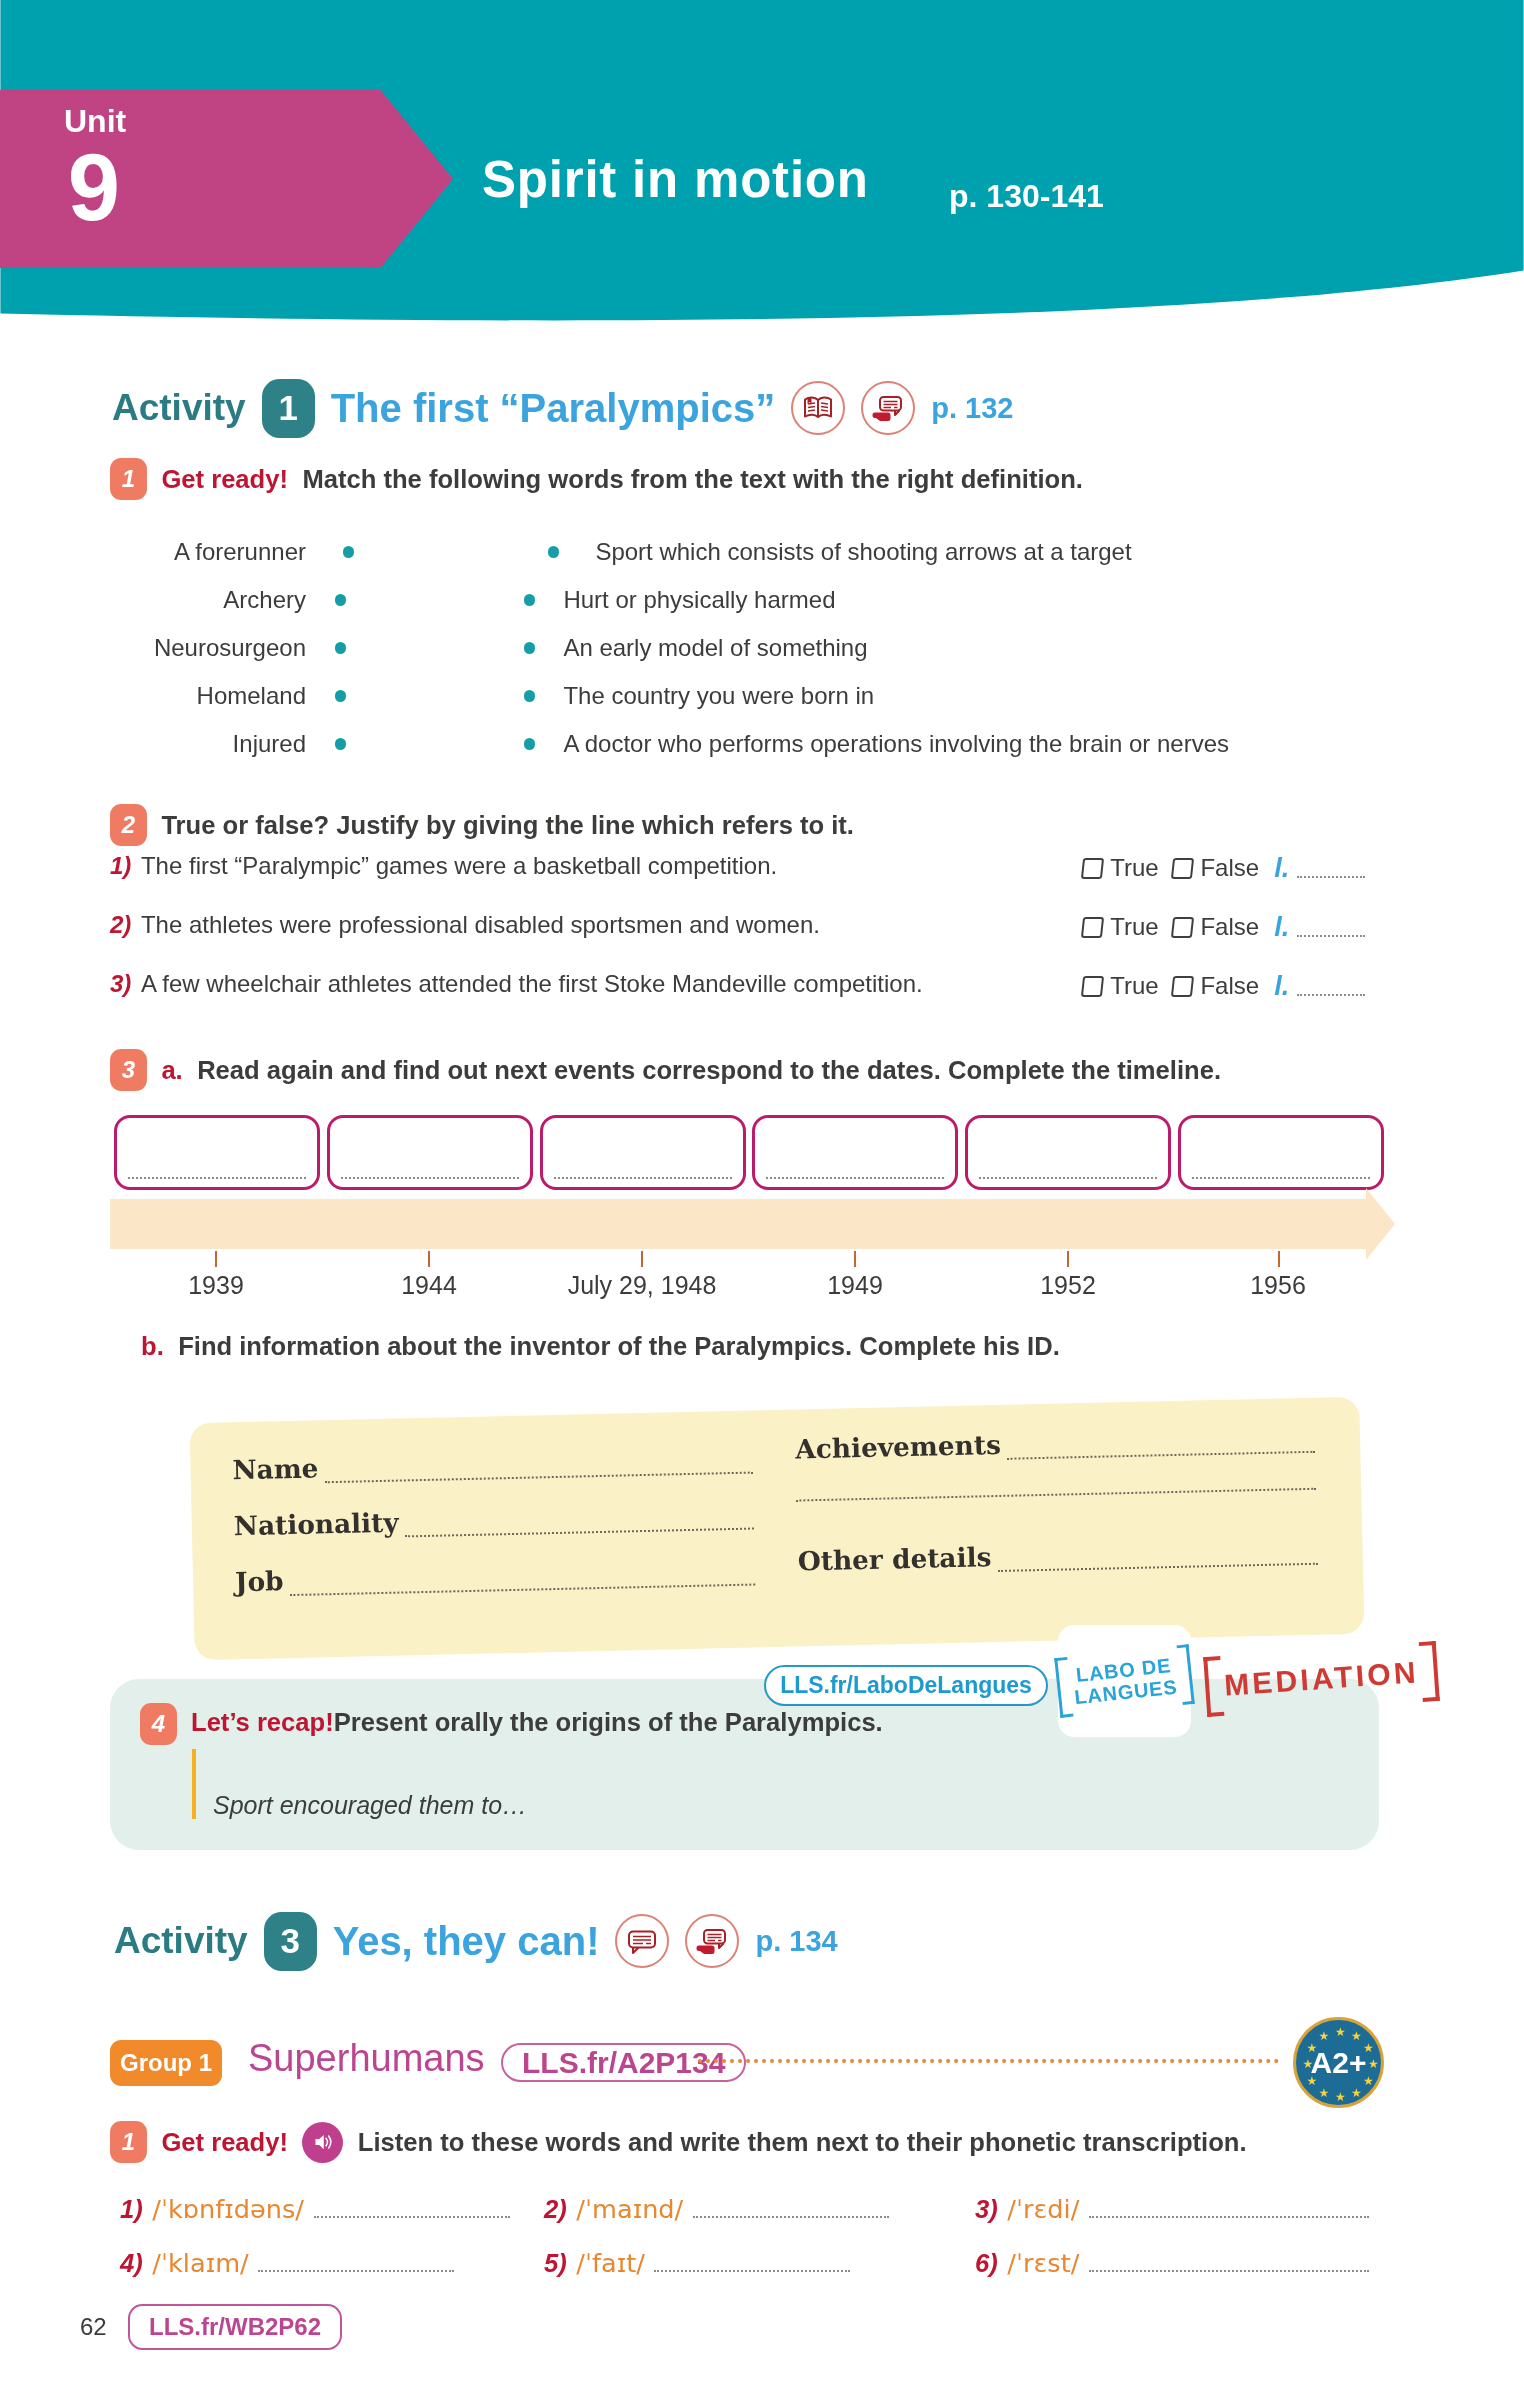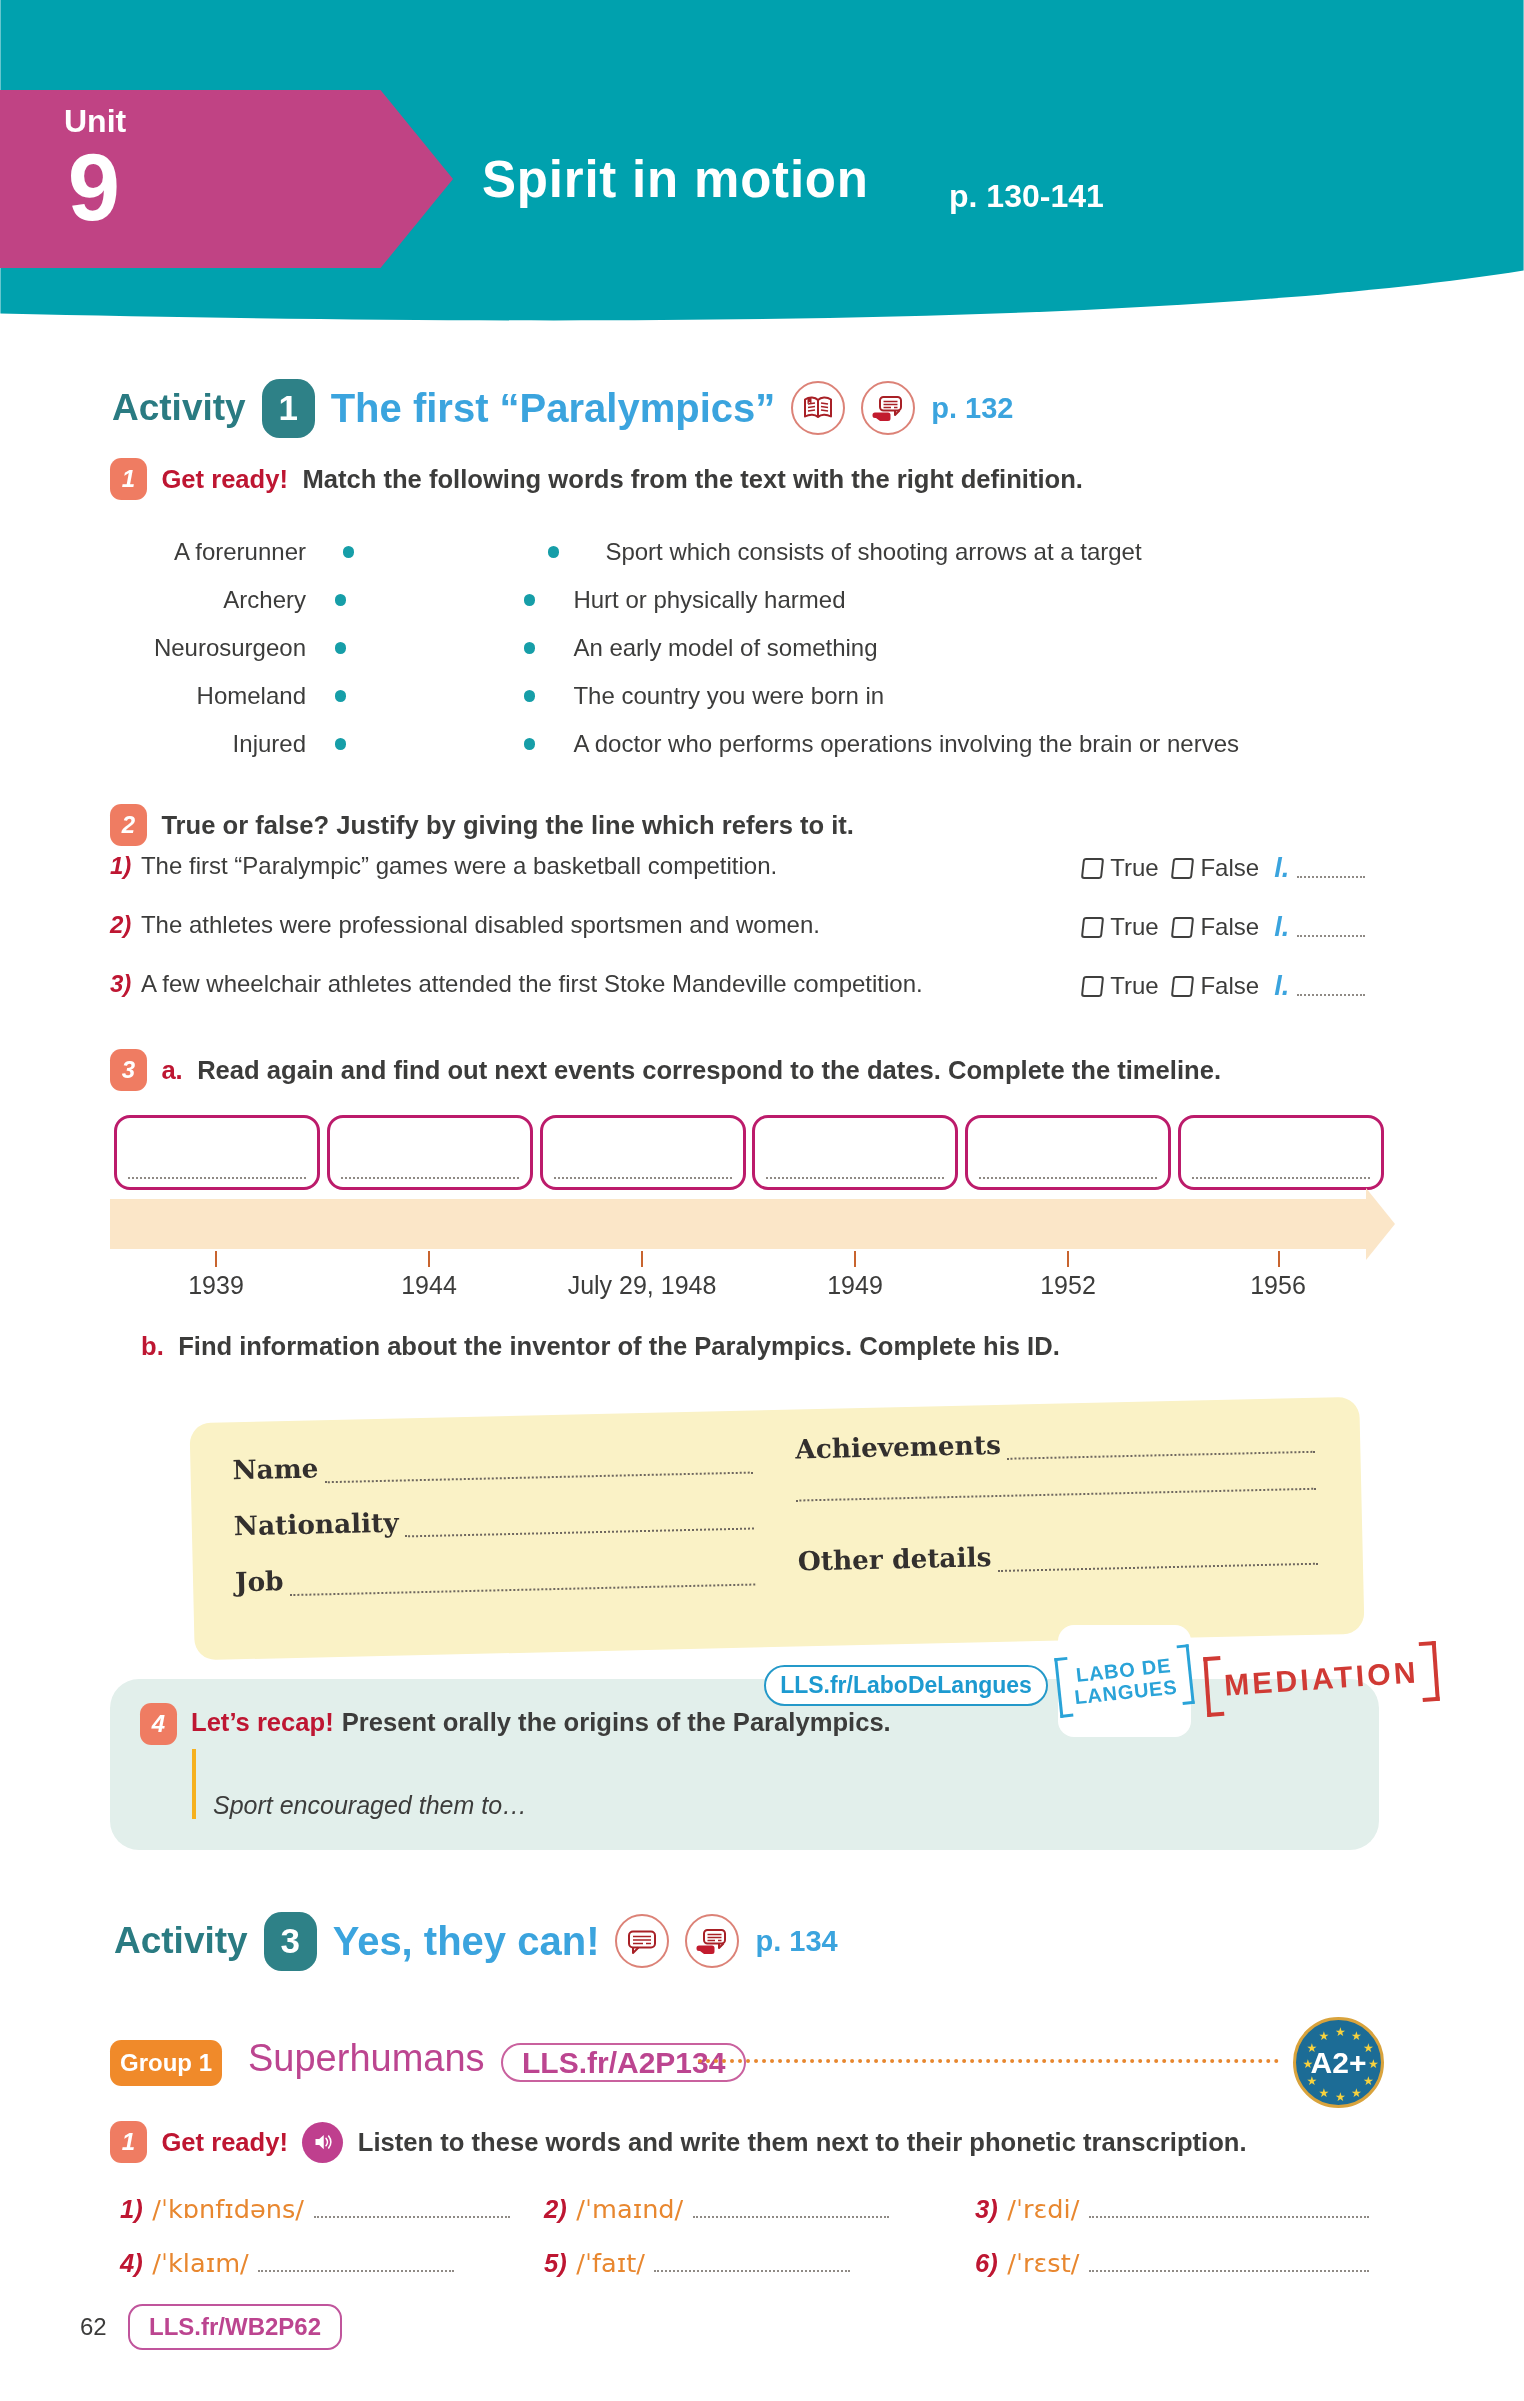--- a/index.html
+++ b/index.html
@@ -33,21 +33,21 @@
   .lead{color:#BE1632;font-weight:bold;font-size:25.6px;}
   .instr{color:#3C3C3B;font-weight:bold;font-size:25.6px;}
   .part-letter{color:#BE1632;font-weight:bold;font-size:25.6px;}
 
   
   .match-row{position:absolute;left:60px;display:flex;align-items:center;height:32px;font-size:24px;}
   .term{width:246px;text-align:right;}
   .dot{width:11.2px;height:11.2px;border-radius:50%;background:#169EA8;flex:none;}
   .dot.d1{margin-left:29px;}
   .m-spacer{width:178px;flex:none;}
-  .def{margin-left:38px;}
+  .def{margin-left:28px;}
 
   
   .stmt{position:absolute;left:110px;display:flex;align-items:baseline;gap:9.6px;font-size:24px;height:32px;}
   .stmt-num{color:#BE1632;font-weight:bold;font-style:italic;}
   .tf{position:absolute;left:1082px;display:flex;align-items:center;gap:7.2px;font-size:24px;height:32px;}
   .cbx{width:17px;height:17px;border:2.4px solid #3F3F3E;border-radius:3.2px;transform:skewX(-6deg);flex:none;}
   .tf-false{margin-left:6.4px;}
   .line-l{color:#3BA4DE;font-weight:bold;font-style:italic;font-size:27px;margin-left:8px;}
   .dots-sm{width:68px;height:17.6px;border-bottom:2.4px dotted #8F8A85;}
 
@@ -82,21 +82,21 @@
   .stamp-red{position:absolute;left:1205px;top:1649px;transform:rotate(-4deg);color:#D03A34;font-weight:bold;
              font-size:30px;letter-spacing:3.2px;padding:12.8px 19px;}
   .stamp-red::before{content:"";position:absolute;top:0;bottom:0;left:0;width:12.8px;
                      border:4.8px solid #D03A34;border-right:none;}
   .stamp-red::after{content:"";position:absolute;top:0;bottom:0;right:0;width:12.8px;
                     border:4.8px solid #D03A34;border-left:none;}
 
   
   .recap{position:absolute;left:110px;top:1679px;width:1269px;height:171px;background:#E2EFEB;border-radius:29px;}
   .recap .num-badge{position:absolute;left:30px;top:24px;}
-  .recap-head{position:absolute;left:81px;top:29px;display:flex;gap:8px;white-space:nowrap;}
+  .recap-head{position:absolute;left:81px;top:29px;display:flex;white-space:nowrap;}
   .vbar{position:absolute;left:82px;top:70px;width:4px;height:70px;background:#F6B11F;}
   .vocab-line{position:absolute;left:103px;font-size:25px;font-style:italic;display:flex;gap:9.6px;white-space:nowrap;}
   .vocab-label{color:#F5A81C;font-weight:bold;}
 
   
   .group-badge{position:absolute;left:110px;top:2040px;width:112px;height:46px;background:#F08A2A;border-radius:11.2px;
                color:#fff;font-weight:bold;font-size:24px;display:flex;align-items:center;justify-content:center;}
   .group-title{position:absolute;left:248px;top:2037px;color:#BC4590;font-weight:normal;font-size:38px;}
   .pill-pink{position:absolute;left:501px;top:2043px;height:35px;padding:0 19px;border:2.4px solid #C9619E;
              border-radius:20px;background:#fff;color:#BC4590;font-weight:bold;font-size:30px;

